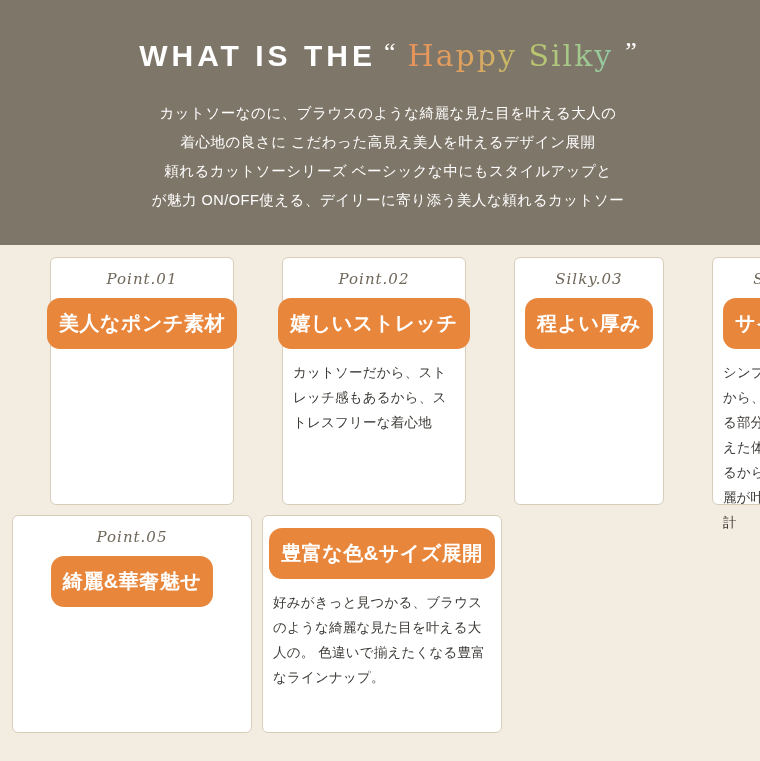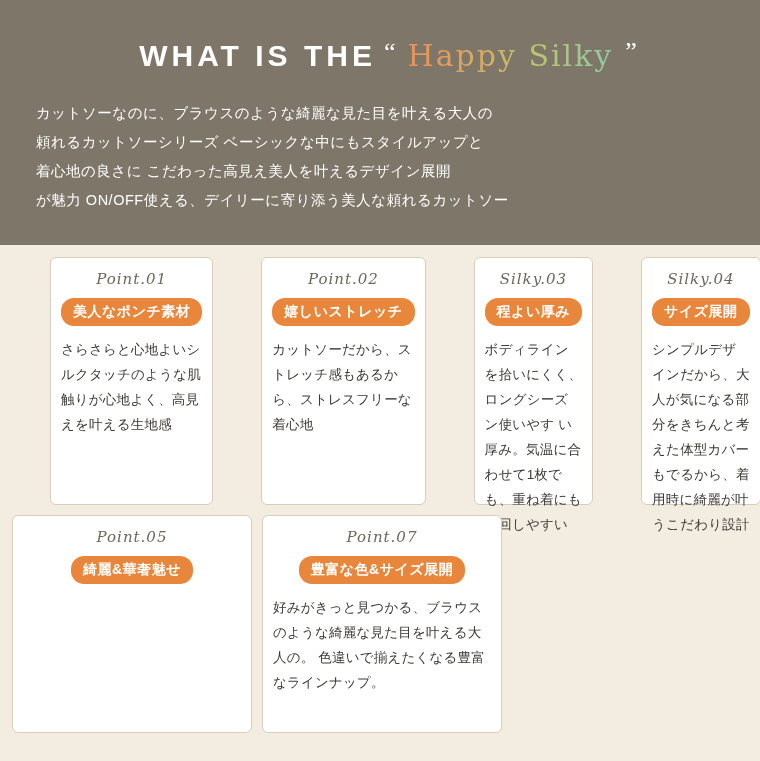--- a/index.html
+++ b/index.html
@@ -19,21 +19,21 @@
     height: 761px;
     background: #f3ece1;
   }
 
   
   .header {
     background: #7e7669;
     height: 245px;
     box-sizing: border-box;
     padding: 30px 20px 0 36px;
-    text-align: left;
+    text-align: center;
     color: #ffffff;
   }
   .title-row {
     display: flex;
     align-items: center;
     justify-content: center;
     gap: 8px;
     margin-top: 8px;
   }
   .title-main {
@@ -106,23 +106,23 @@
   }
   .badge-wrap {
     display: flex;
     justify-content: center;
     margin-bottom: 12px;
   }
   .badge {
     display: inline-block;
     background: #e8863c;
     color: #ffffff;
-    font-size: 14px;
+    font-size: 20px;
     font-weight: bold;
-    padding: 5px 12px;
+    padding: 12px 12px;
     border-radius: 13px;
     white-space: nowrap;
     letter-spacing: 0.5px;
     text-align: center;
   }
   .body-text {
     font-size: 13.5px;
     line-height: 1.85;
     color: #3c3a36;
     letter-spacing: 0.2px;
@@ -135,52 +135,50 @@
 
   <div class="header">
     <div class="title-row">
       <span class="title-main">WHAT IS THE</span>
       <span class="quote">“</span>
       <span class="script">Happy Silky</span>
       <span class="quote">”</span>
     </div>
     <div class="lead">
       <div>カットソーなのに、ブラウスのような綺麗な見た目を叶える大人の</div>
+      <div>着心地の良さに こだわった高見え美人を叶えるデザイン展開</div>
       <div>頼れるカットソーシリーズ ベーシックな中にもスタイルアップと</div>
-      <div>着心地の良さに こだわった高見え美人を叶えるデザイン展開</div>
       <div>が魅力 ON/OFF使える、デイリーに寄り添う美人な頼れるカットソー</div>
     </div>
   </div>
 
   <div class="cards">
 
     <div class="row row-1">
 
       <div class="card">
         <div class="point-label">Point.01</div>
         <div class="badge-wrap">
           <span class="badge">美人なポンチ素材</span>
         </div>
-        <div class="body-text">さらさらと心地よいシルクタッチのような肌触りが心地よく、高見えを叶える生地感</div>
       </div>
 
       <div class="card">
         <div class="point-label">Point.02</div>
         <div class="badge-wrap">
           <span class="badge">嬉しいストレッチ</span>
         </div>
         <div class="body-text">カットソーだから、ストレッチ感もあるから、ストレスフリーな着心地</div>
       </div>
 
       <div class="card">
         <div class="point-label">Silky.03</div>
         <div class="badge-wrap">
           <span class="badge">程よい厚み</span>
         </div>
-        <div class="body-text">ボディラインを拾いにくく、ロングシーズン使いやす い厚み。気温に合わせて1枚でも、重ね着にも着回しやすい</div>
       </div>
 
       <div class="card">
         <div class="point-label">Silky.04</div>
         <div class="badge-wrap">
           <span class="badge">サイズ展開</span>
         </div>
         <div class="body-text">シンプルデザインだから、大人が気になる部分をきちんと考えた体型カバーもでるから、着用時に綺麗が叶うこだわり設計</div>
       </div>
 
@@ -190,21 +188,20 @@
 
       <div class="card">
         <div class="point-label">Point.05</div>
         <div class="badge-wrap">
           <span class="badge">綺麗&amp;華奢魅せ</span>
         </div>
       </div>
 
 
       <div class="card">
-        <div class="point-label">Point.07</div>
         <div class="badge-wrap">
           <span class="badge">豊富な色&amp;サイズ展開</span>
         </div>
         <div class="body-text">好みがきっと見つかる、ブラウスのような綺麗な見た目を叶える大人の。
 色違いで揃えたくなる豊富なラインナップ。</div>
       </div>
 
     </div>
 
   </div>

